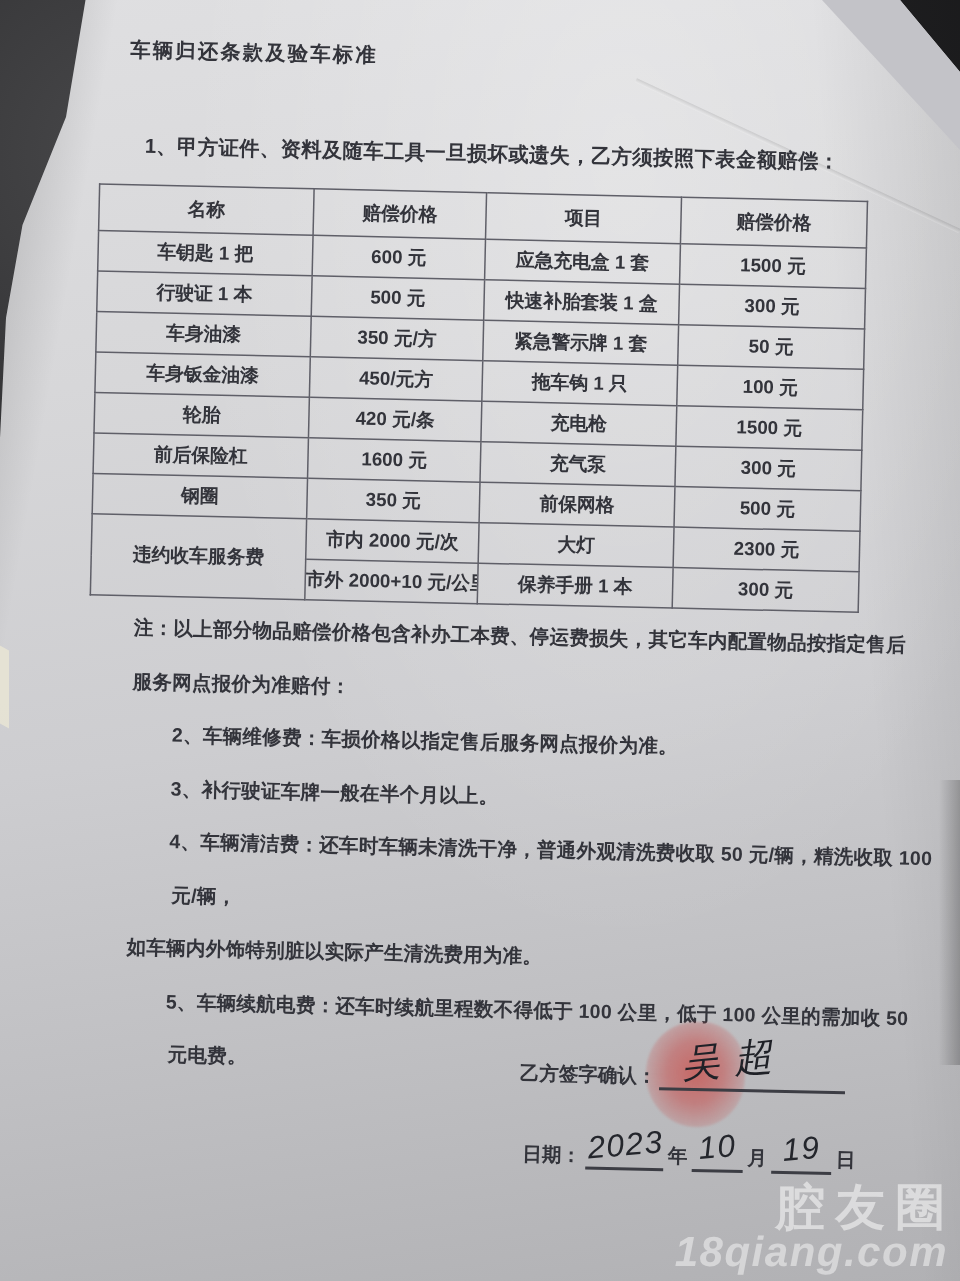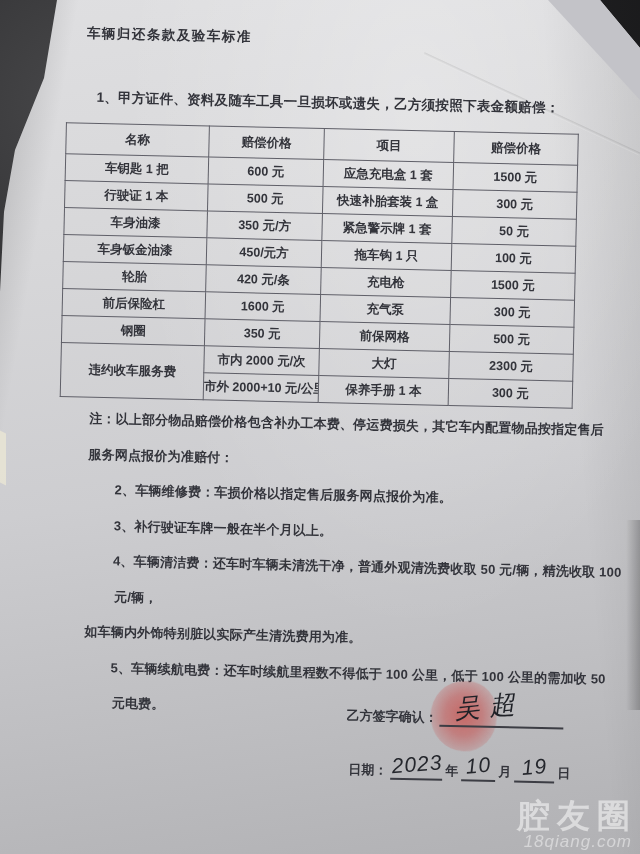--- a/index.html
+++ b/index.html
@@ -103,21 +103,21 @@
   }
   .w-year { width:52px; } .w-month { width:34px; } .w-day { width:40px; }
   .hand {
     display:inline-block; font-size:21px; font-weight:400; font-style:italic;
     color:#24262c; transform:rotate(-6deg) translateY(2px); letter-spacing:1px;
   }
   .unit { padding-bottom:1px; }
   
   .watermark { position:absolute; right:8px; bottom:4px; text-align:right; line-height:1.02; }
   .wm-cn { font-size:33px; font-weight:700; letter-spacing:7px; color:rgba(255,255,255,0.52); margin-right:-5px; }
-  .wm-url { font-size:17px; font-weight:400; font-style:italic; color:rgba(255,255,255,0.46); letter-spacing:1px; }
+  .wm-url { font-size:28px; font-weight:700; font-style:italic; color:rgba(255,255,255,0.46); letter-spacing:1px; }
 </style>
 </head>
 <body>
 
 <div class="photo">
 
   <div class="paper"></div>
   <div class="undersheet"></div>
   <div class="crease"></div>
   <div class="edge-sliver"></div>

